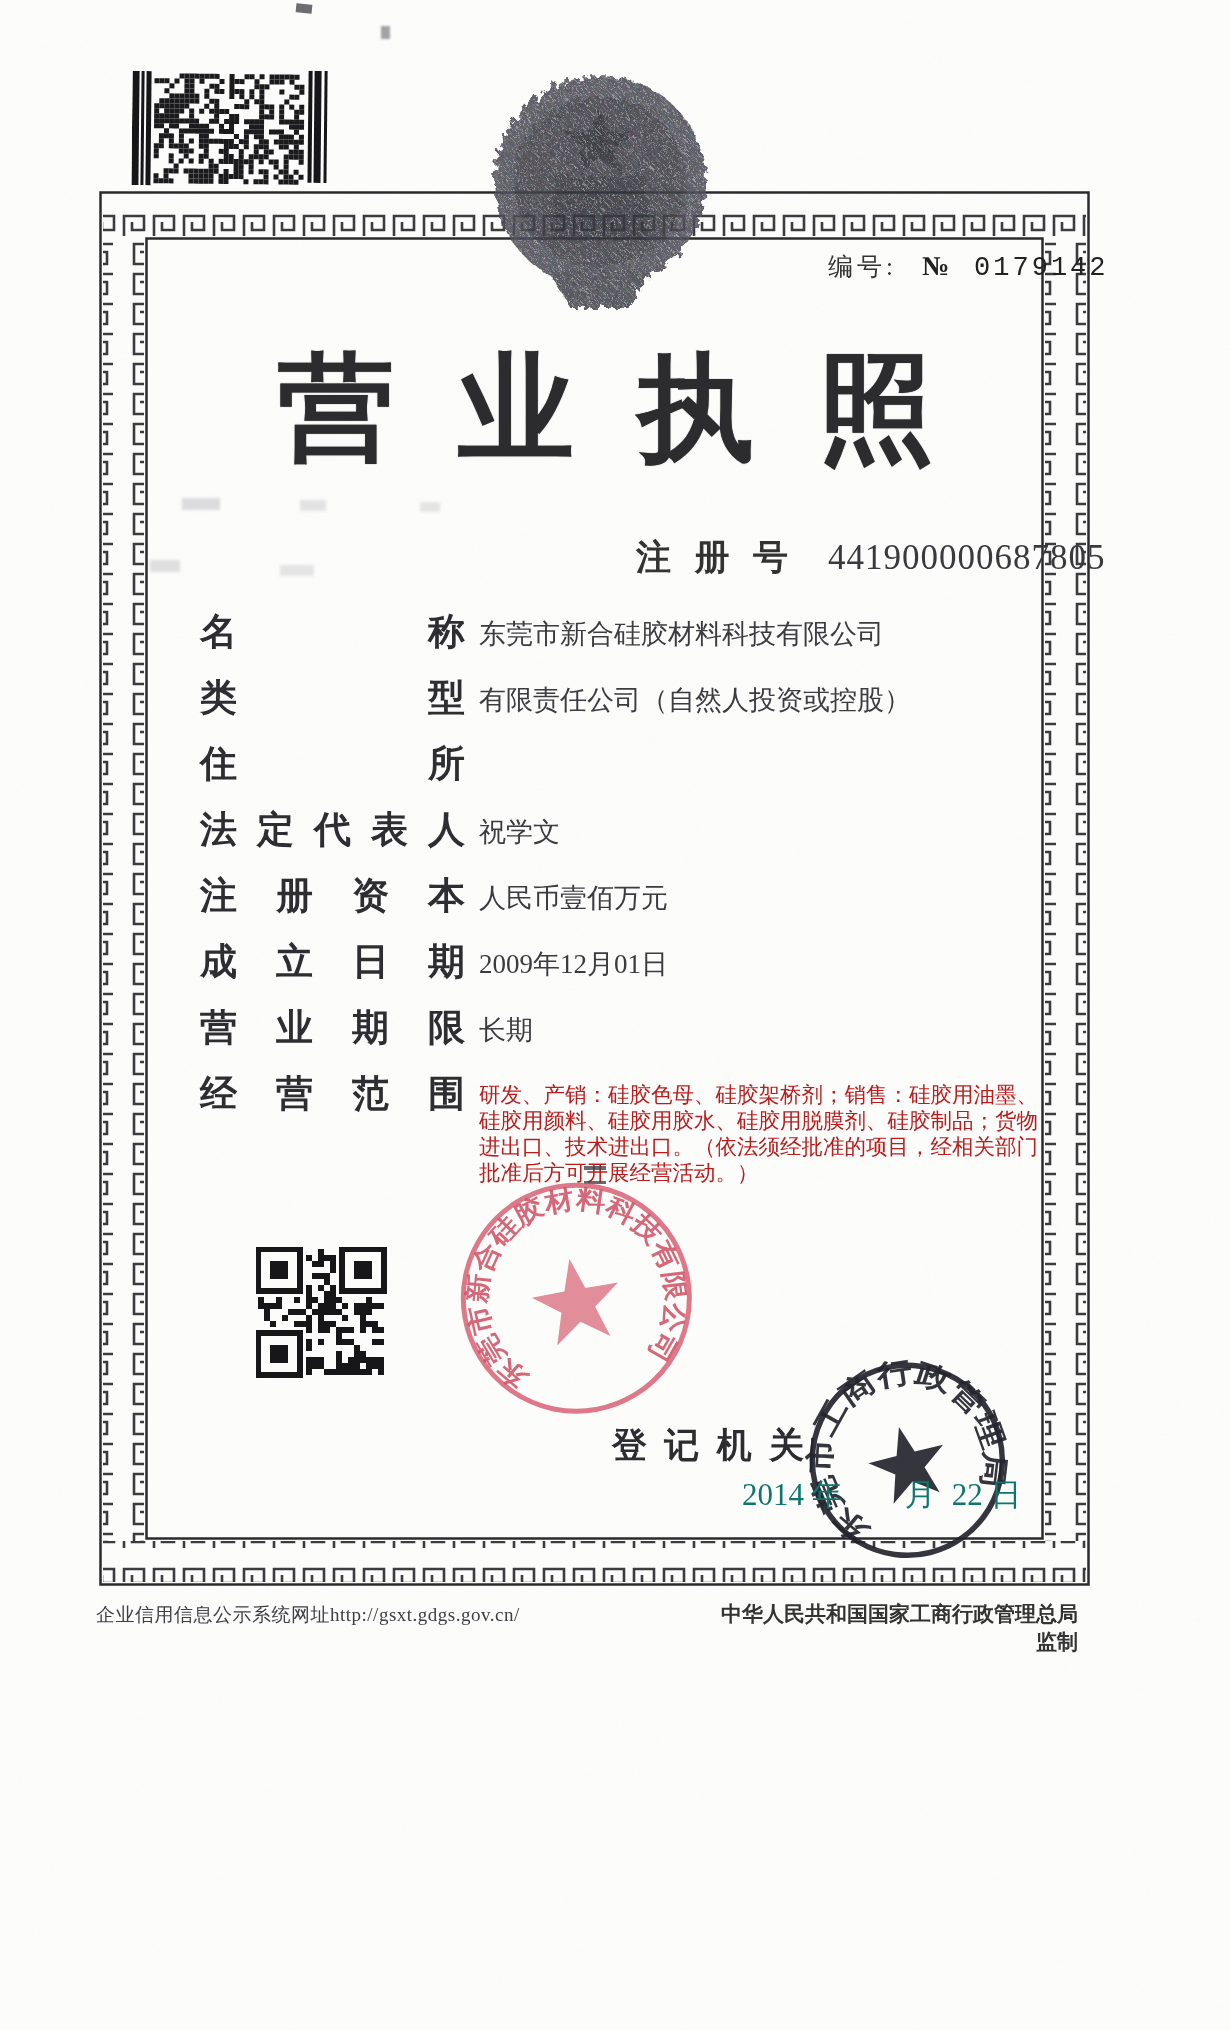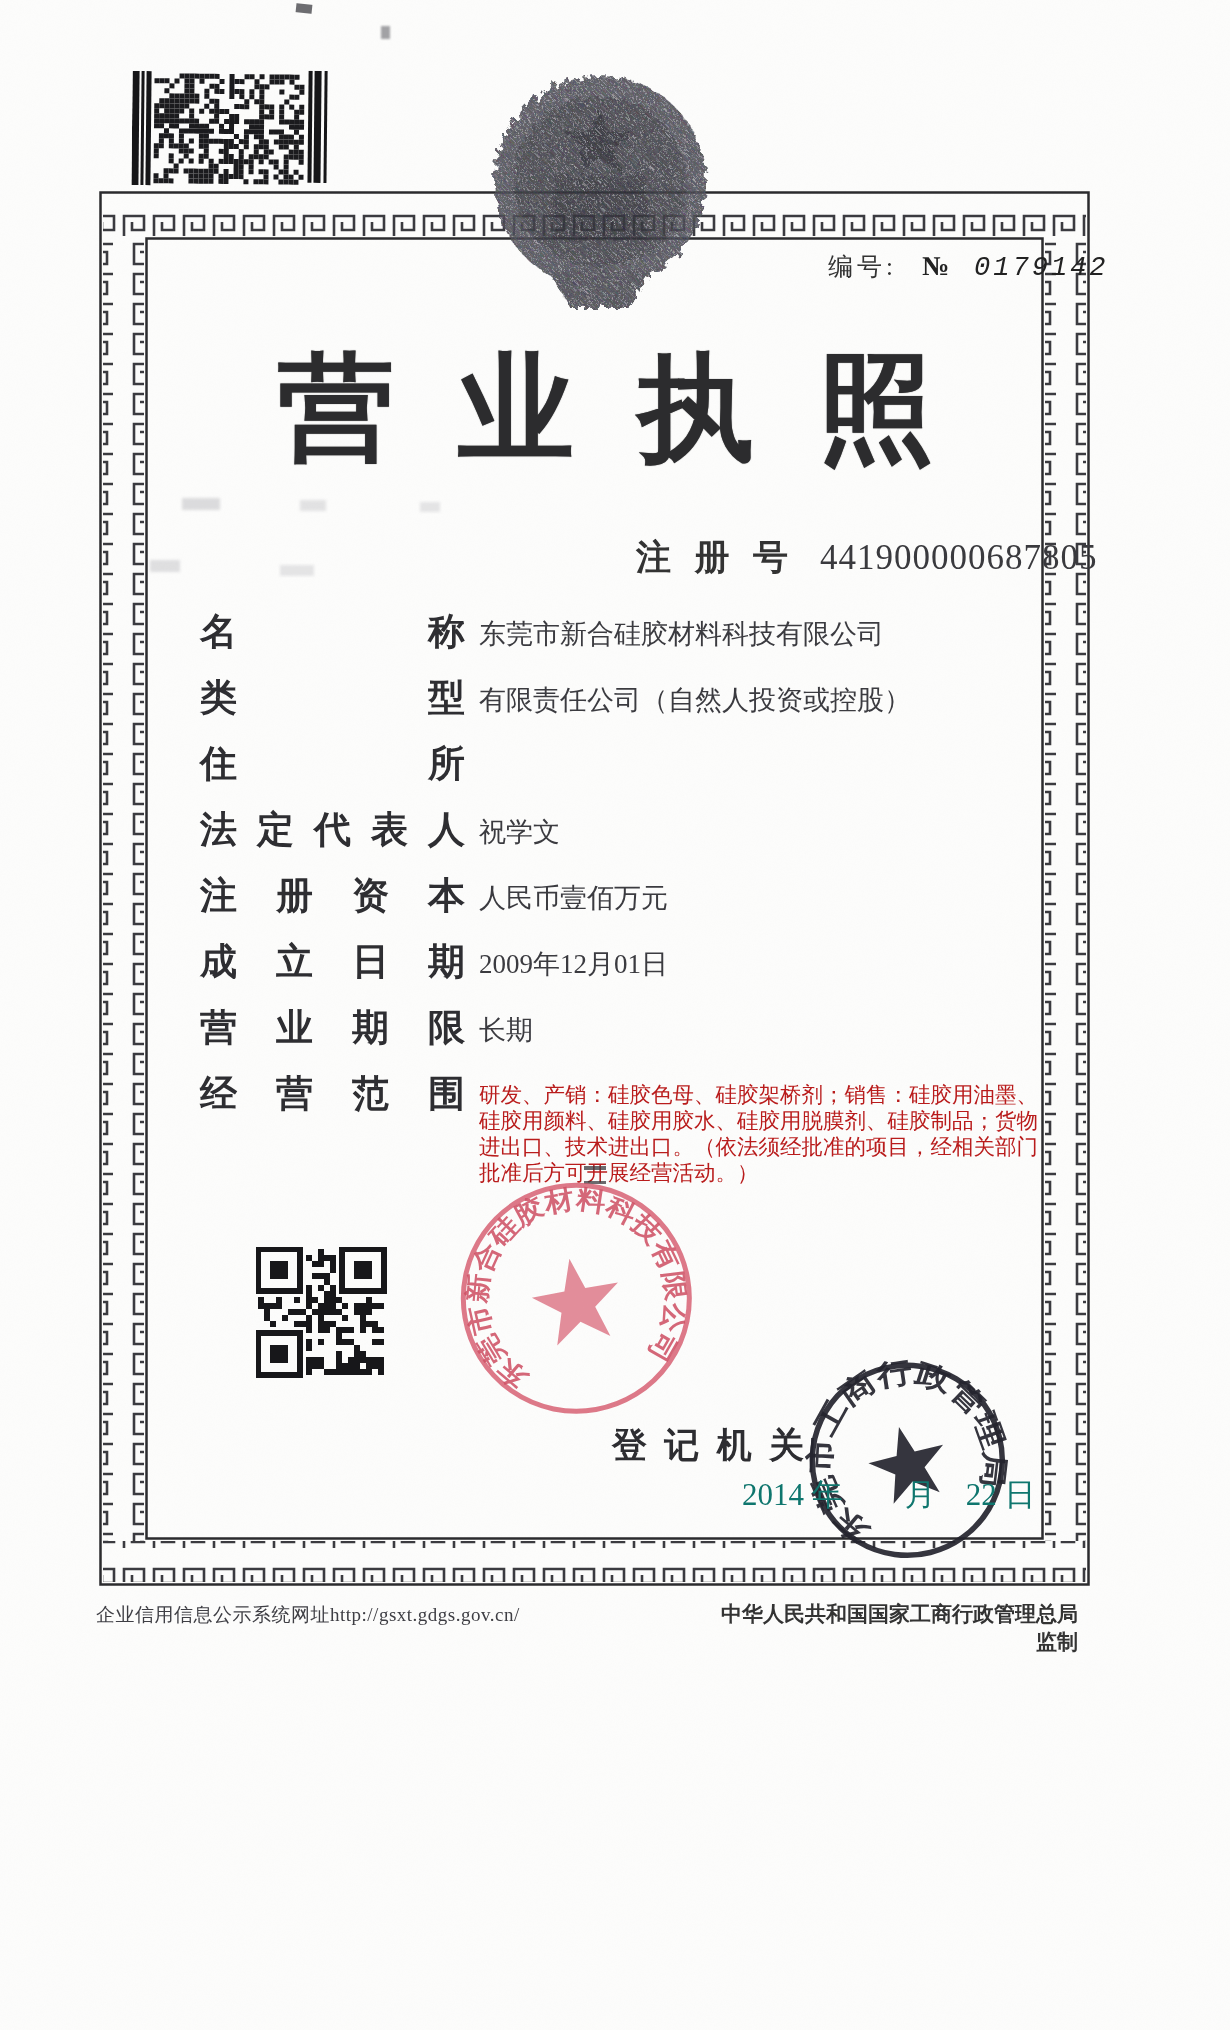--- a/index.html
+++ b/index.html
@@ -10,31 +10,31 @@
   
   #border-svg{position:absolute;left:0;top:0;z-index:1;}
 
   
   #barcode{left:132px;top:70px;width:198px;height:120px;transform:rotate(.6deg);z-index:2;}
 
   
   #serial{left:828px;top:250px;z-index:3;display:flex;align-items:baseline;gap:25px;}
   #serial .s-label{font-size:25px;letter-spacing:4px;color:#333;}
   #serial .s-no{font-size:27px;font-weight:700;color:#222;}
-  #serial .s-num{font-size:27px;letter-spacing:3px;color:#222;font-family:"Liberation Mono","DejaVu Sans Mono",monospace;font-style:italic;}
+  #serial .s-num{font-size:27px;letter-spacing:3px;color:#222;font-family:"Liberation Mono","DejaVu Sans Mono",monospace;}
 
   
   #title{left:278px;top:348px;width:656px;display:flex;justify-content:space-between;z-index:3;
          font-family:"Liberation Sans","DejaVu Sans",sans-serif;font-weight:900;
          font-size:116px;line-height:120px;color:#2c2c2e;text-shadow:0 0 1px #555;}
 
   
   #regno{left:636px;top:534px;display:flex;align-items:baseline;z-index:3;}
   #regno .r-label{display:flex;justify-content:space-between;width:152px;font-size:35px;font-weight:600;color:#333;}
-  #regno .r-value{margin-left:32px;font-size:35px;letter-spacing:1px;color:#3a3a3e;}
+  #regno .r-value{margin-left:40px;font-size:35px;letter-spacing:1px;color:#3a3a3e;}
 
   
   #fields{left:200px;top:610px;width:848px;z-index:3;}
   .f-row{display:flex;align-items:flex-start;margin-bottom:22px;}
   .f-label{display:flex;justify-content:space-between;width:265px;flex:0 0 265px;
            font-size:37px;line-height:44px;font-weight:600;color:#2e2e32;}
   .f-value{margin-left:14px;padding-top:8px;font-size:27px;line-height:32px;color:#3b3b40;}
   .f-row--scope .f-value{width:578px;font-size:21.5px;line-height:26px;padding-top:10px;color:#b91c1c;font-weight:500;}
 
   
@@ -42,21 +42,21 @@
 
   
   #company-seal{left:452px;top:1176px;z-index:4;transform:rotate(-10deg);}
   #authority-seal{left:798px;top:1352px;z-index:4;transform:rotate(-14deg);}
 
   
   #reg-authority{left:612px;top:1422px;z-index:3;display:flex;justify-content:space-between;width:192px;
                  font-size:35px;font-weight:600;color:#2d2d31;}
   #issue-date{left:742px;top:1474px;z-index:5;display:flex;align-items:baseline;font-size:31px;color:#0f766e;}
   #issue-date .d-month{margin-left:62px;}
-  #issue-date .d-day{margin-left:30px;}
+  #issue-date .d-day{margin-left:16px;}
 
   
   #footer-left{left:96px;top:1602px;font-size:19px;color:#3e3e44;z-index:3;letter-spacing:.5px;}
   #footer-right{left:708px;top:1600px;width:370px;text-align:right;font-size:21px;font-weight:600;color:#333;z-index:3;}
 
   
   .smudge{position:absolute;background:#8a8a92;filter:blur(1.5px);z-index:2;}
   #mark-top1{left:296px;top:4px;width:16px;height:9px;background:#4a4a4f;filter:blur(.6px);opacity:.8;transform:rotate(6deg);z-index:2;position:absolute;}
   #mark-top2{left:381px;top:26px;width:9px;height:13px;background:#5a5a60;filter:blur(.8px);opacity:.55;z-index:2;position:absolute;}
   #ink-mark{left:584px;top:1166px;width:22px;height:11px;border-top:4px solid #3a3a3e;border-bottom:3px solid #3a3a3e;opacity:.75;z-index:3;position:absolute;}

